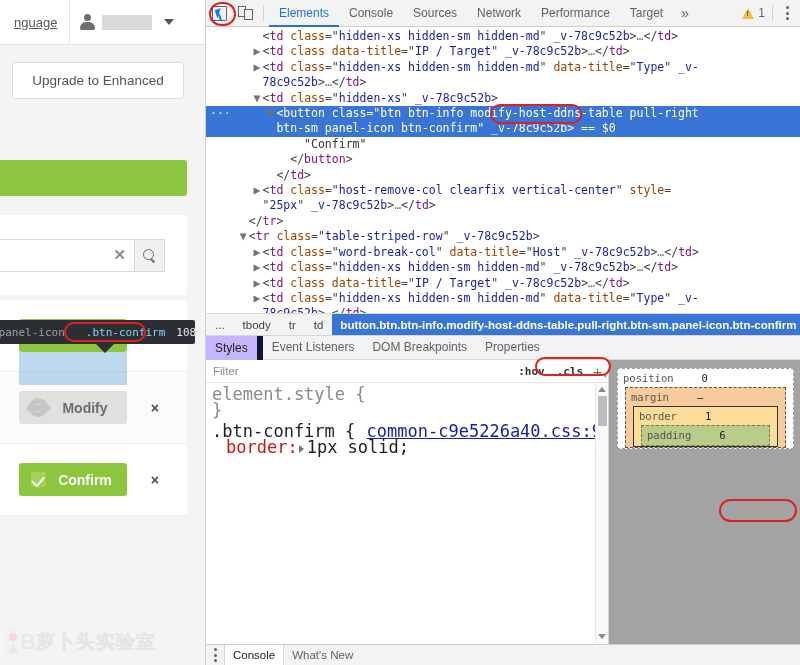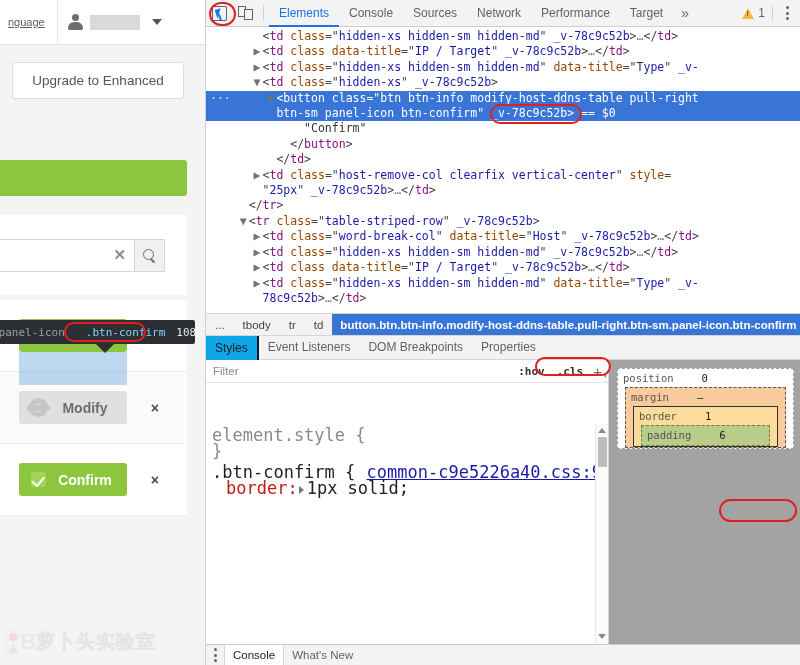--- a/index.html
+++ b/index.html
@@ -16,21 +16,21 @@
   #page {
     position: absolute; left: 0; top: 0; width: 205px; height: 665px;
     background: #f4f4f4; overflow: hidden;
   }
   .pg-topbar {
     position: absolute; left: 0; top: 0; width: 205px; height: 45px;
     background: #fff; border-bottom: 1px solid #e2e2e2;
     display: flex; align-items: center;
   }
   .pg-lang {
-    font-size: 11px; color: #5a5a5a; padding-left: 8px; white-space: nowrap; text-decoration: underline;
+    font-size: 13px; color: #5a5a5a; padding-left: 14px; white-space: nowrap; text-decoration: underline;
   }
   .pg-div { width: 1px; height: 45px; background: #e6e6e6; margin: 0 10px 0 12px; }
   .pg-user { display: flex; align-items: center; gap: 7px; }
   .pg-avatar { width: 15px; height: 16px; position: relative; }
   .pg-avatar::before {
     content: ""; position: absolute; left: 4px; top: 0;
     width: 7px; height: 7px; border-radius: 50%; background: #6e6e6e;
   }
   .pg-avatar::after {
     content: ""; position: absolute; left: 0px; top: 8px;
@@ -270,29 +270,29 @@
   }
 
   
   .dt-subtabs {
     height: 25px; min-height: 25px; background: #f3f3f3;
     border-top: 1px solid #d6d6d6; border-bottom: 1px solid #d6d6d6;
     display: flex; align-items: center; font-size: 12px;
   }
   .subtab { padding: 0 9px; color: #5f6368; line-height: 23px; }
   .subtab.active {
-    color: #222; background: #0ea5e9; border-right: 2px solid #0f172a;
+    color: #222; background: #c4b5fd; border-right: 6px solid #0f172a;
     border-left: 1px solid #d6d6d6; margin-left: -1px; height: 25px;
     line-height: 25px; margin-bottom: -1px;
   }
 
   .dt-styles-wrap { flex: 1; display: flex; min-height: 0; }
   .styles-pane {
     width: 403px; min-width: 403px; display: flex; flex-direction: column;
-    border-right: 1px solid #d6d6d6; background: #fff; position: relative; gap: 41px;
+    border-right: 1px solid #d6d6d6; background: #fff; position: relative;
   }
   .filter-bar {
     height: 23px; min-height: 23px; display: flex; align-items: center;
     border-bottom: 1px solid #e3e3e3; font-size: 11.5px; color: #8a8a8a;
     padding-left: 7px;
   }
   .filter-ph { flex: 1; }
   .fb-item { color: #333; font-weight: bold; padding: 0 6px;
              font-family: "DejaVu Sans Mono", monospace; font-size: 11px;}
   .fb-plus { color: #5f6368; font-size: 15px; padding: 0 6px 0 4px; position: relative; }
@@ -483,20 +483,21 @@
             <i></i>
             <i></i>
           </span>
       </div>
     </div>
 
     <div class="dom-tree" id="dom-tree">
         <div class="dom-line">      <span class="arrow-c"> </span><span class="punc">&lt;</span><span class="tag">td</span><span class="punc"> </span><span class="attr">class</span><span class="punc">="</span><span class="val">hidden-xs hidden-sm hidden-md</span><span class="punc">" </span><span class="val">_v-78c9c52b</span><span class="punc">&gt;</span><span class="ellip">…</span><span class="punc">&lt;/</span><span class="tag">td</span><span class="punc">&gt;</span></div>
         <div class="dom-line">      <span class="arrow-c">▶</span><span class="punc">&lt;</span><span class="tag">td</span><span class="punc"> </span><span class="attr">class</span><span class="punc"> </span><span class="attr">data-title</span><span class="punc">="</span><span class="val">IP / Target</span><span class="punc">" </span><span class="val">_v-78c9c52b</span><span class="punc">&gt;</span><span class="ellip">…</span><span class="punc">&lt;/</span><span class="tag">td</span><span class="punc">&gt;</span></div>
         <div class="dom-line">      <span class="arrow-c">▶</span><span class="punc">&lt;</span><span class="tag">td</span><span class="punc"> </span><span class="attr">class</span><span class="punc">="</span><span class="val">hidden-xs hidden-sm hidden-md</span><span class="punc">" </span><span class="attr">data-title</span><span class="punc">="</span><span class="val">Type</span><span class="punc">" </span><span class="val">_v-</span></div>
+        <div class="dom-line">      <span class="arrow-c"> </span><span class="val">78c9c52b</span><span class="punc">&gt;</span><span class="ellip">…</span><span class="punc">&lt;/</span><span class="tag">td</span><span class="punc">&gt;</span></div>
         <div class="dom-line">      <span class="arrow-o">▼</span><span class="punc">&lt;</span><span class="tag">td</span><span class="punc"> </span><span class="attr">class</span><span class="punc">="</span><span class="val">hidden-xs</span><span class="punc">" </span><span class="val">_v-78c9c52b</span><span class="punc">&gt;</span></div>
         <div class="dom-line sel">        <span class="arrow-o">▼</span><span class="punc">&lt;</span><span class="tag">button</span><span class="punc"> </span><span class="attr">class</span><span class="punc">="</span><span class="val">btn btn-info modify-host-ddns-table pull-right</span><span class="leftdots">···</span></div>
         <div class="dom-line sel">        <span class="arrow-c"> </span><span class="val">btn-sm panel-icon </span><span class="val">btn-confirm</span><span class="punc">" </span><span class="val">_v-78c9c52b</span><span class="punc">&gt; == $0</span></div>
         <div class="dom-line">            <span class="arrow-c"> </span><span class="txt">"Confirm"</span></div>
         <div class="dom-line">          <span class="arrow-c"> </span><span class="punc">&lt;/</span><span class="tag">button</span><span class="punc">&gt;</span></div>
         <div class="dom-line">        <span class="arrow-c"> </span><span class="punc">&lt;/</span><span class="tag">td</span><span class="punc">&gt;</span></div>
         <div class="dom-line">      <span class="arrow-c">▶</span><span class="punc">&lt;</span><span class="tag">td</span><span class="punc"> </span><span class="attr">class</span><span class="punc">="</span><span class="val">host-remove-col clearfix vertical-center</span><span class="punc">" </span><span class="attr">style</span><span class="punc">=</span></div>
         <div class="dom-line">      <span class="arrow-c"> </span><span class="punc">"</span><span class="val">25px</span><span class="punc">" </span><span class="val">_v-78c9c52b</span><span class="punc">&gt;</span><span class="ellip">…</span><span class="punc">&lt;/</span><span class="tag">td</span><span class="punc">&gt;</span></div>
         <div class="dom-line">    <span class="arrow-c"> </span><span class="punc">&lt;/</span><span class="tag">tr</span><span class="punc">&gt;</span></div>
         <div class="dom-line">    <span class="arrow-o">▼</span><span class="punc">&lt;</span><span class="tag">tr</span><span class="punc"> </span><span class="attr">class</span><span class="punc">="</span><span class="val">table-striped-row</span><span class="punc">" </span><span class="val">_v-78c9c52b</span><span class="punc">&gt;</span></div>

